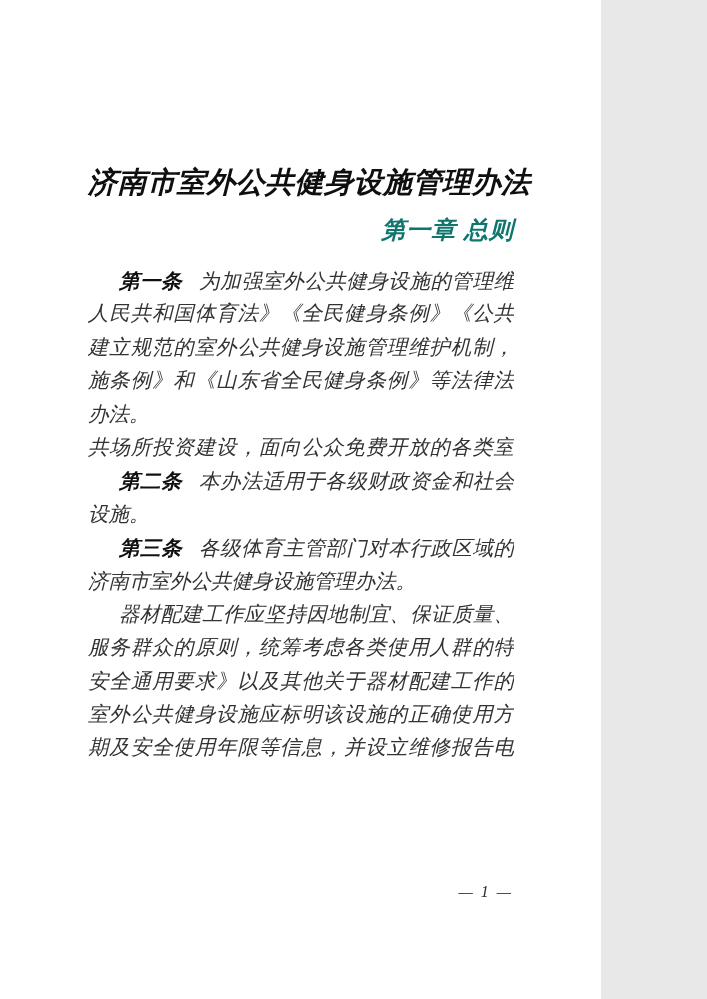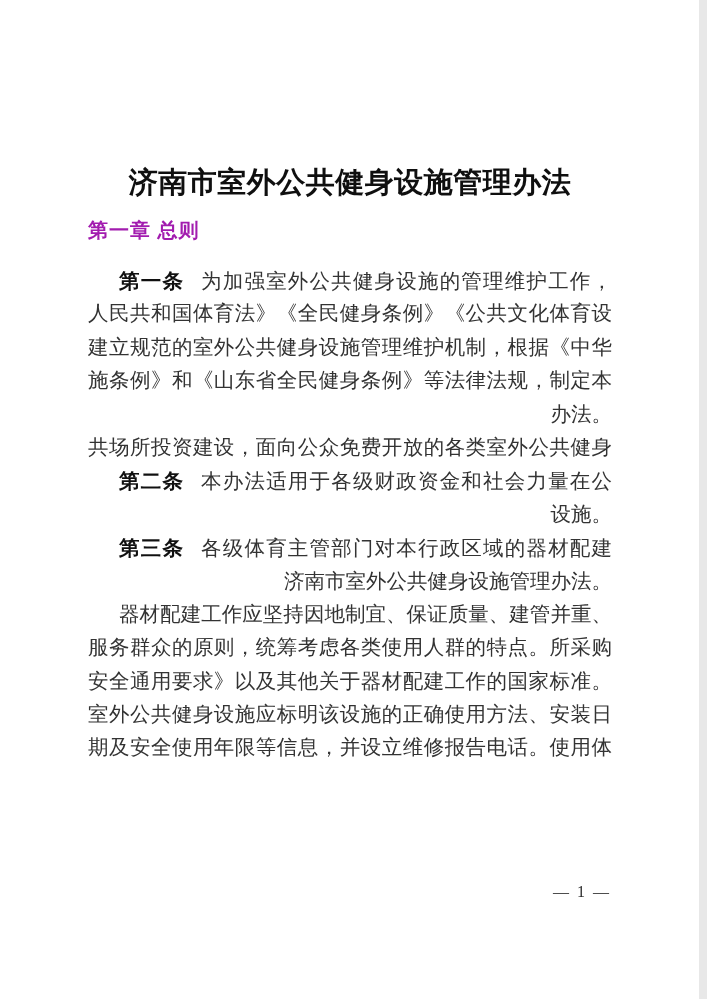--- a/index.html
+++ b/index.html
@@ -1,59 +1,60 @@
 <!DOCTYPE html>
 <html><head>
 <meta charset="utf-8">
 <style>
   html, body { margin: 0; padding: 0; background: #e8e8e8; }
   .page {
     position: relative;
-    width: 699px;
+    width: 601px;
     height: 999px;
     margin: 0;
     background: #ffffff;
     box-sizing: border-box;
     padding: 163px 87px 0 88px;
     overflow: hidden;
     font-family: "Liberation Serif", "DejaVu Serif", serif;
     color: #333333;
+    font-style: italic;
   }
   .doc-title {
     margin: 0;
     font-size: 29px;
     line-height: 38px;
     font-weight: bold;
     text-align: center;
     color: #0f0f0f;
     letter-spacing: 0.5px;
     font-family: "Liberation Serif", "DejaVu Serif", serif;
     white-space: nowrap;
   }
   .chapter-heading {
     margin: 15px 0 0 0;
-    font-size: 20px;
+    font-size: 24px;
     line-height: 28px;
     font-weight: bold;
-    text-align: left;
-    color: #a21caf;
+    text-align: right;
+    color: #0f766e;
     letter-spacing: 1px;
     font-family: "Liberation Sans", "DejaVu Sans", sans-serif;
   }
   .doc-body {
     margin-top: 20px;
     font-size: 20.5px;
     line-height: 33.4px;
     letter-spacing: 0;
     color: #333333;
   }
   .line {
     height: 33.4px;
     overflow: hidden;
-    text-align: right;
+    text-align: left;
   }
   .line.j {
     text-align: justify;
     text-align-last: justify;
   }
   .line.indent { padding-left: 31px; }
   .art {
     font-weight: bold;
     color: #101010;
     font-family: "Liberation Sans", "DejaVu Sans", sans-serif;

